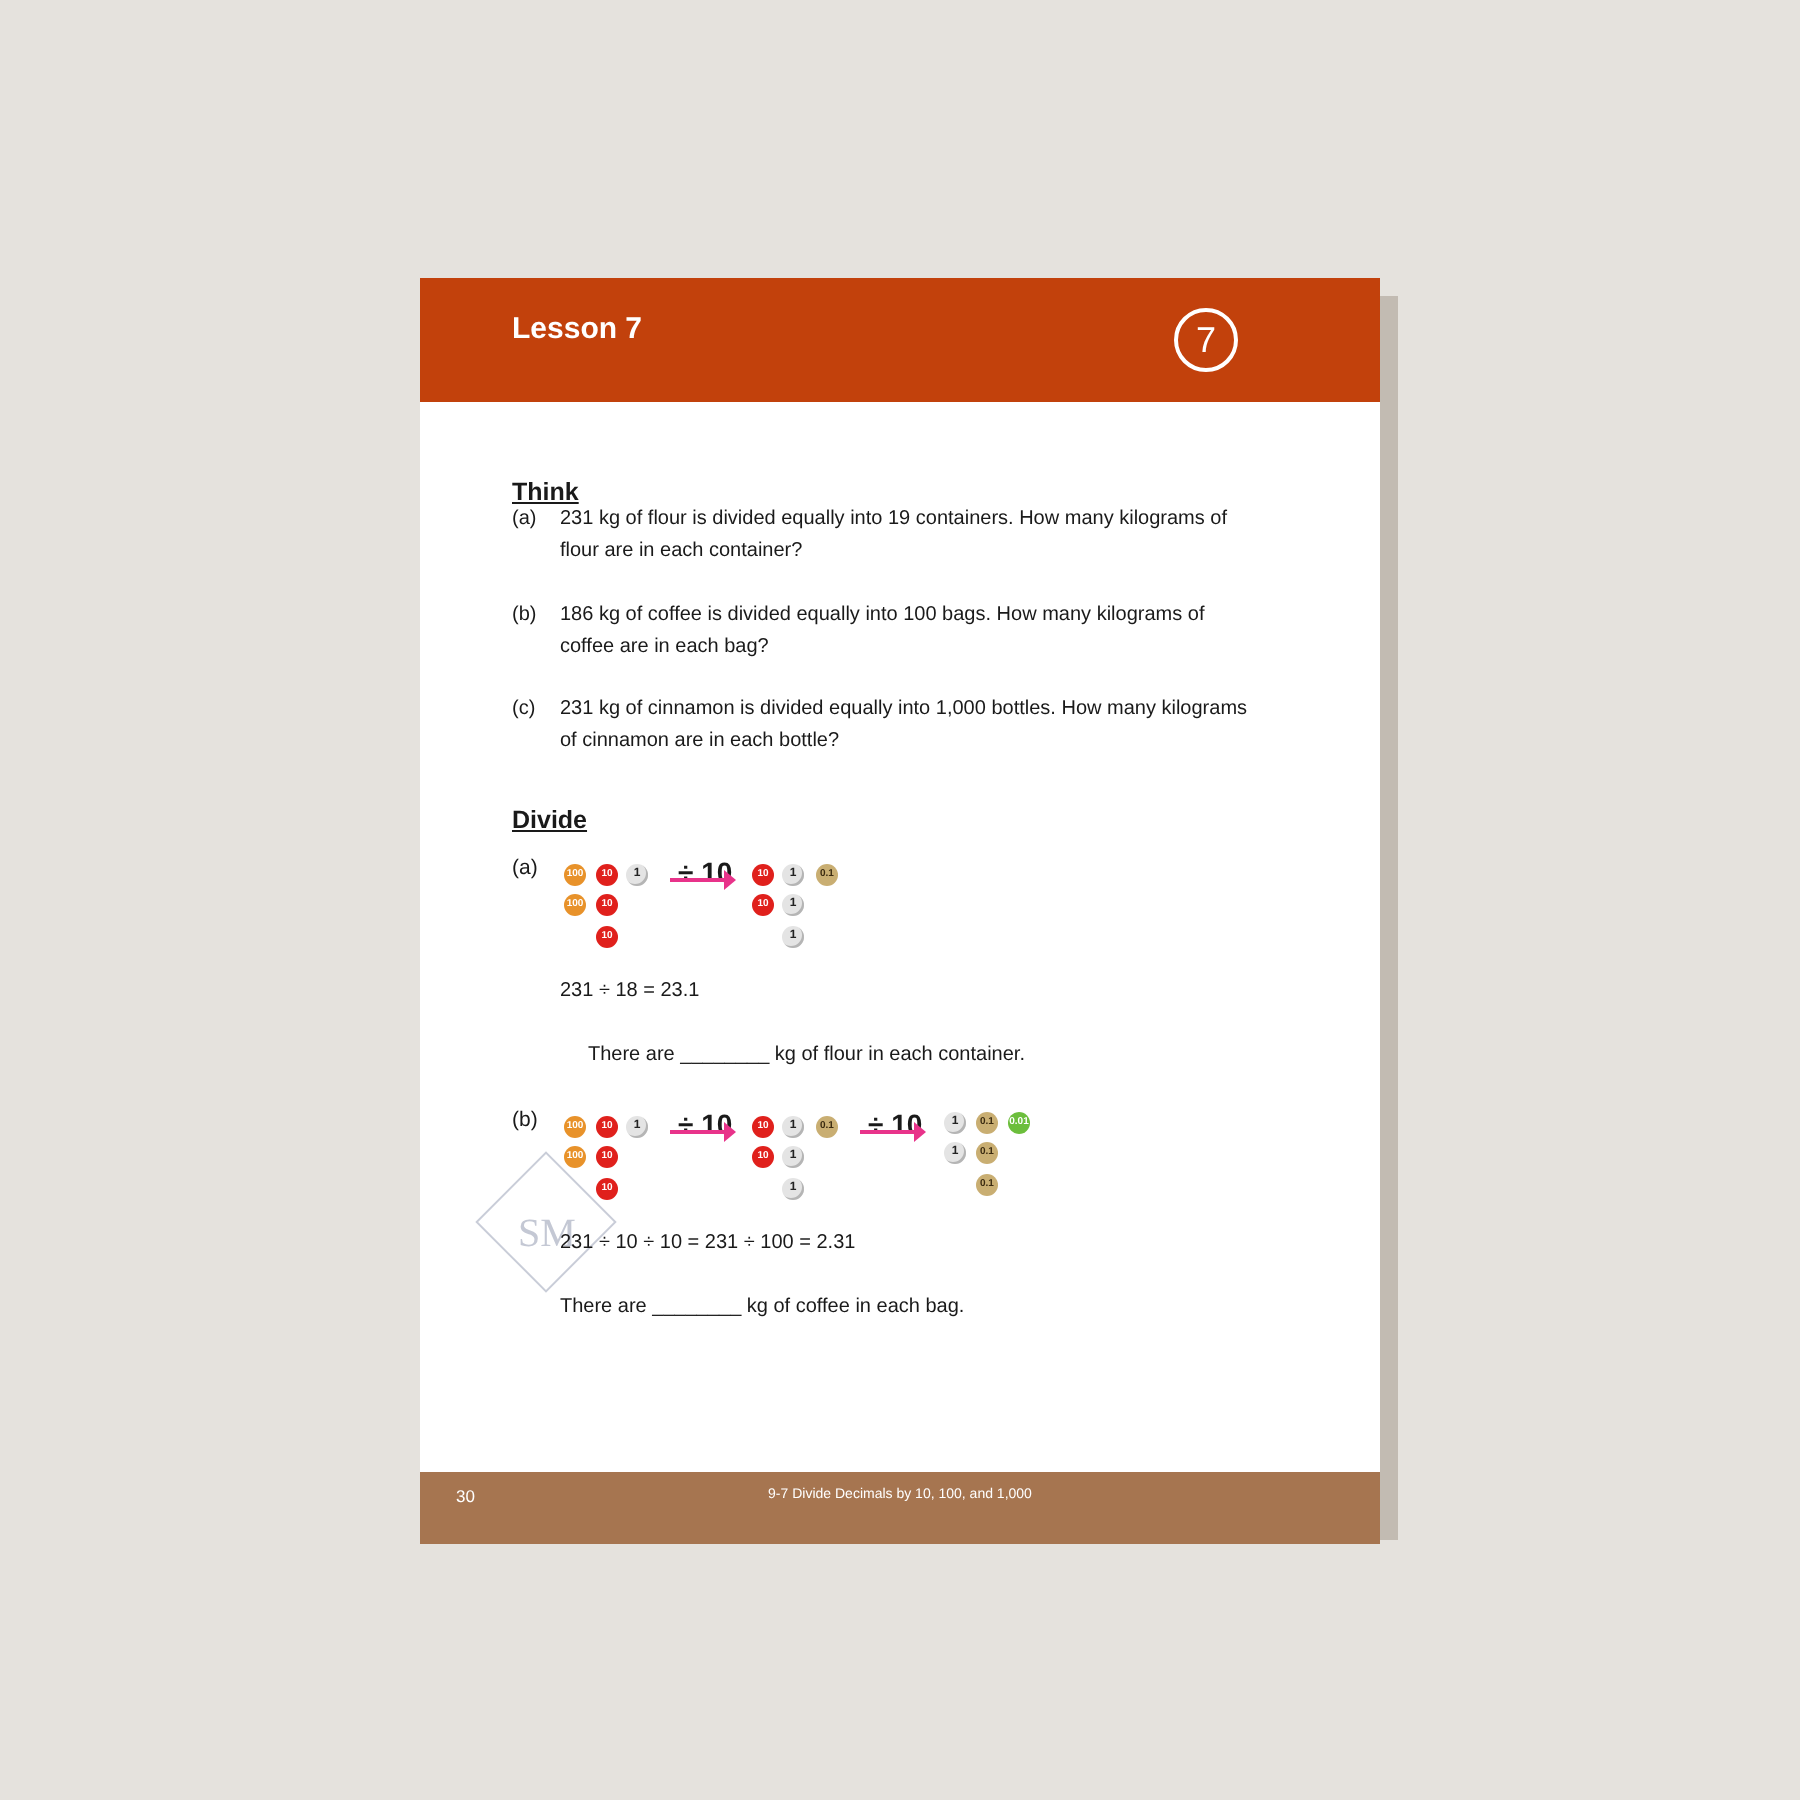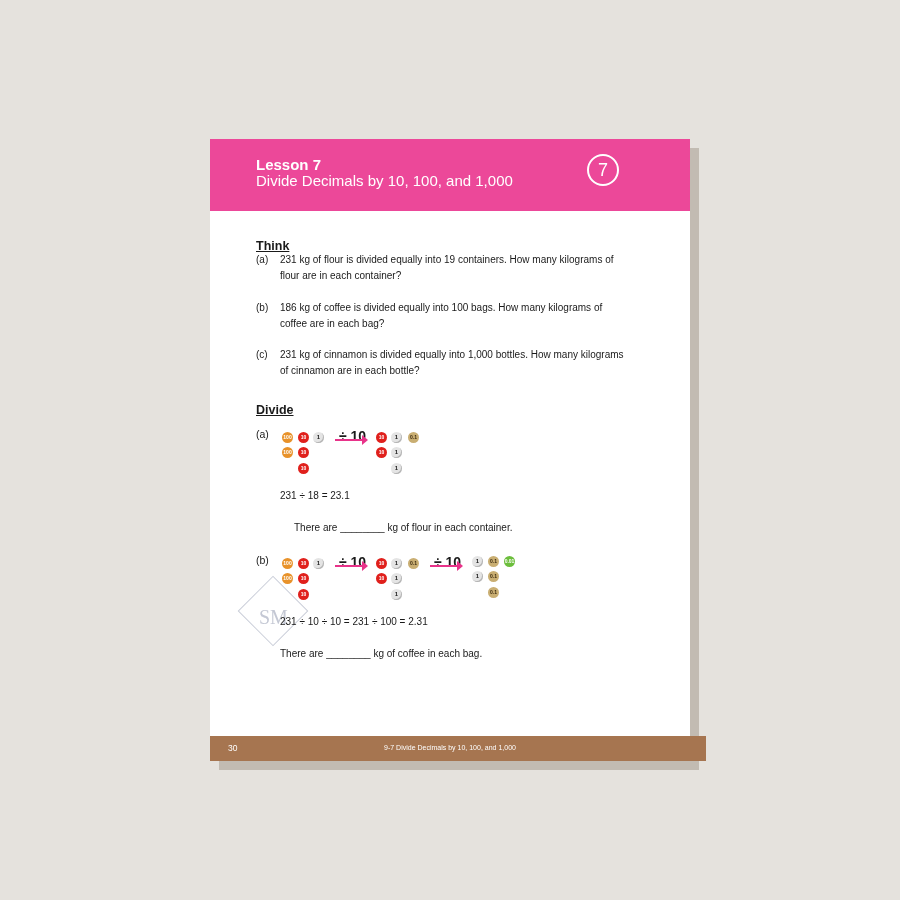--- a/index.html
+++ b/index.html
@@ -7,21 +7,21 @@
     width:900px; height:900px; background:#e5e2dd; position:relative; overflow:hidden;
     font-family:"Liberation Sans", sans-serif; color:#1a1a1a;
   }
   .shadow {
     position:absolute; left:219px; top:148px; width:480px; height:622px; background:#c2bbb2;
   }
   .page {
     position:absolute; left:210px; top:139px; width:480px; height:622px; background:#ffffff;
   }
   .header {
-    position:absolute; left:0; top:0; width:480px; height:72px; background:#ec4899; color:#fff;
+    position:absolute; left:0; top:0; width:480px; height:62px; background:#c2410c; color:#fff;
   }
   .lesson-num { position:absolute; left:46px; top:17px; font-size:15px; font-weight:bold; }
   .lesson-title { position:absolute; left:46px; top:33px; font-size:15px; }
   .badge {
     position:absolute; left:377px; top:15px; width:28px; height:28px; border:2px solid #fff;
     border-radius:50%; text-align:center; line-height:28px; font-size:18px; color:#fff;
   }
   .section-title {
     position:absolute; left:46px; font-size:12.5px; font-weight:bold; text-decoration:underline;
   }
@@ -39,42 +39,41 @@
   .c01 { background:#c9ae72; color:#3a2a10; }
   .c001 { background:#6cbe3c; }
   .arrow { position:absolute; height:2px; background:#e8338a; }
   .arrow::after {
     content:""; position:absolute; right:-2px; top:-4px; width:0; height:0;
     border-left:6px solid #e8338a; border-top:5px solid transparent; border-bottom:5px solid transparent;
   }
   .arrow-lbl { position:absolute; font-size:14px; font-weight:bold; }
   .line { position:absolute; font-size:10px; }
   .footer {
-    position:absolute; left:0; top:597px; width:480px; height:25px; background:#a67550; color:#fff;padding-left:16px;
+    position:absolute; left:0; top:597px; width:480px; height:36px; background:#a67550; color:#fff;
   }
   .page-no { position:absolute; left:18px; top:7px; font-size:8.5px; }
   .footer-title { position:absolute; left:0; width:480px; top:8px; text-align:center; font-size:7px; }
   .watermark {
     position:absolute; left:38px; top:447px; width:48px; height:48px; border:1px solid #c9cdd8;
     transform:rotate(45deg);
   }
   .watermark-text {
     position:absolute; left:49px; top:467px; font-family:"Liberation Serif", serif; font-size:20px; color:#c4c8d4;
   }
 </style>
 </head>
 <body>
 
 <div class="shadow"></div>
 
 <div class="page">
 
   <div class="header">
     <div class="lesson-num">Lesson 7</div>
-    <div class="lesson-title">Divide Decimals by 10, 100, and 1,000</div>
     <div class="badge">7</div>
   </div>
 
   <div class="section-title" style="top:100px;">Think</div>
 
   <div class="q" style="top:113px;">
     <span class="lbl">(a)</span>
     <span class="txt">231 kg of flour is divided equally into 19 containers. How many kilograms of flour are in each container?</span>
   </div>
   <div class="q" style="top:161px;">

